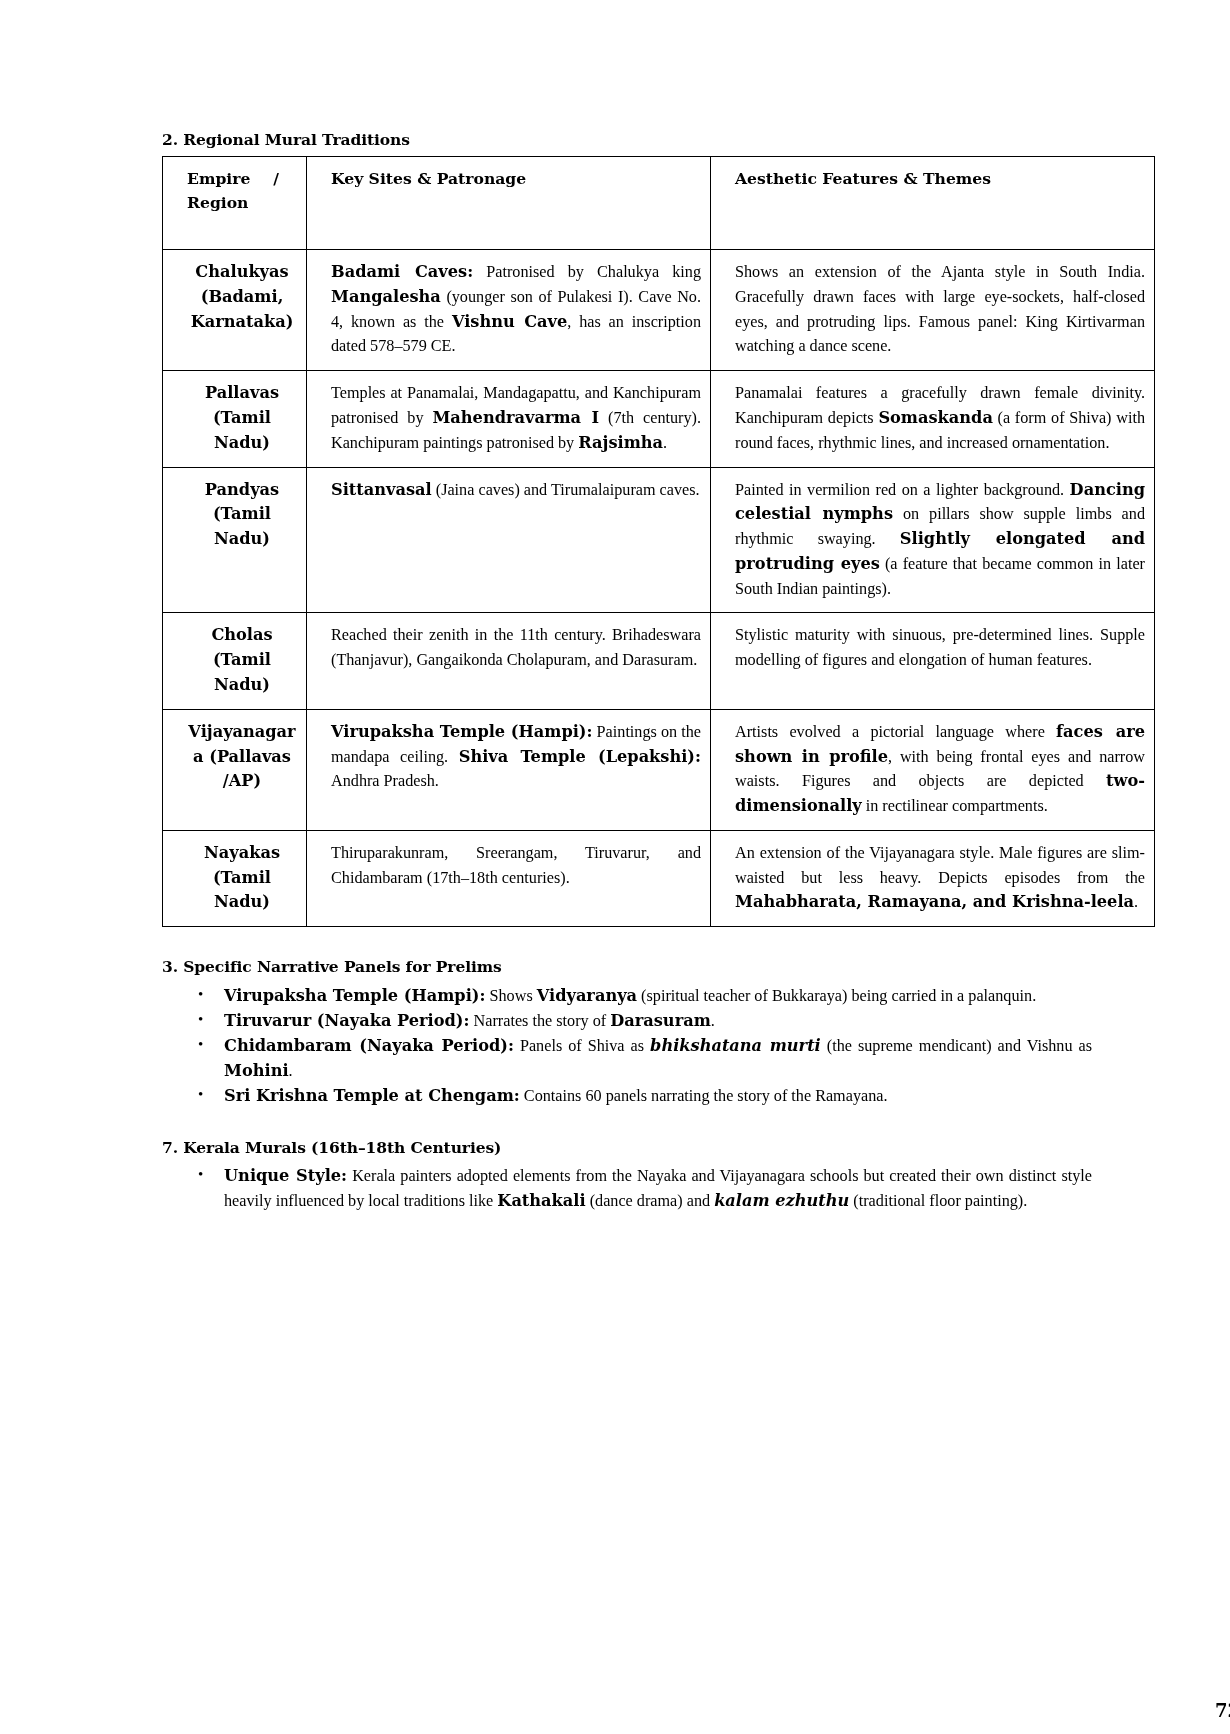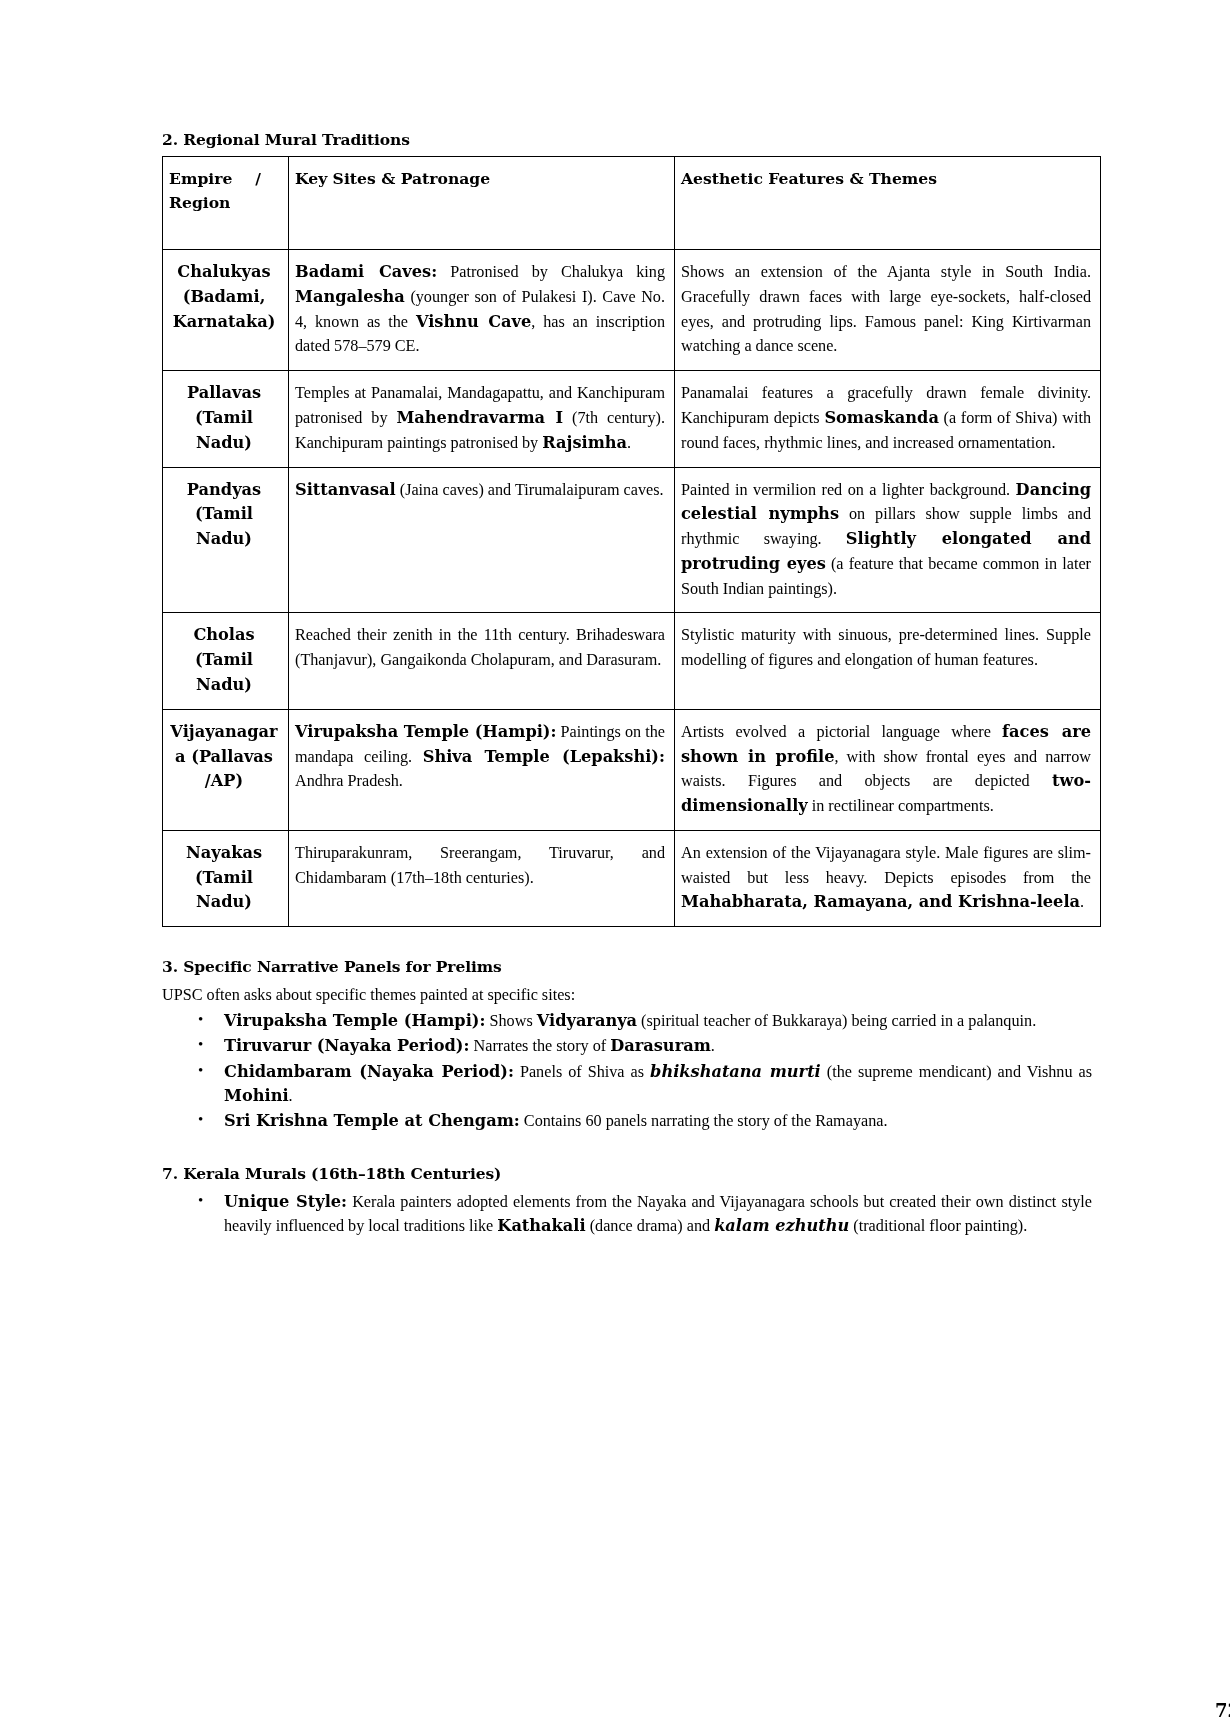--- a/index.html
+++ b/index.html
@@ -36,21 +36,21 @@
   
   table.mural {
     border-collapse: collapse;
     width: 930px;
     table-layout: fixed;
     margin: 0;
   }
   table.mural td, table.mural th {
     border: 1.4px solid #000000;
     vertical-align: top;
-    padding: 10px 9px 11px 6px;
+    padding: 10px 9px 11px 24px;
     font-size: 16.2px;
     line-height: 1.53;
   }
   table.mural th {
     text-align: left;
     font-family: "DejaVu Serif", "Liberation Serif", serif;
     font-weight: bold;
     font-size: 15.6px;
     padding-bottom: 34px;
   }
@@ -164,32 +164,31 @@
           <td class="c3"><span>Painted in vermilion red on a lighter background. </span><b>Dancing celestial nymphs</b><span> on pillars show supple limbs and rhythmic swaying. </span><b>Slightly elongated and protruding eyes</b><span> (a feature that became common in later South Indian paintings).</span></td>
         </tr>
         <tr>
           <td class="c1">Cholas (Tamil Nadu)</td>
           <td class="c2"><span>Reached their zenith in the 11th century. Brihadeswara (Thanjavur), Gangaikonda Cholapuram, and Darasuram.</span></td>
           <td class="c3"><span>Stylistic maturity with sinuous, pre-determined lines. Supple modelling of figures and elongation of human features.</span></td>
         </tr>
         <tr>
           <td class="c1">Vijayanagara (Pallavas /AP)</td>
           <td class="c2"><b>Virupaksha Temple (Hampi):</b><span> Paintings on the mandapa ceiling. </span><b>Shiva Temple (Lepakshi):</b><span> Andhra Pradesh.</span></td>
-          <td class="c3"><span>Artists evolved a pictorial language where </span><b>faces are shown in profile</b><span>, with show frontal eyes and narrow waists. Figures and objects are depicted </span><b>two-dimensionally</b><span> in rectilinear compartments.</span></td>
+          <td class="c3"><span>Artists evolved a pictorial language where </span><b>faces are shown in profile</b><span>, with being frontal eyes and narrow waists. Figures and objects are depicted </span><b>two-dimensionally</b><span> in rectilinear compartments.</span></td>
         </tr>
         <tr>
           <td class="c1">Nayakas (Tamil Nadu)</td>
           <td class="c2"><span>Thiruparakunram, Sreerangam, Tiruvarur, and Chidambaram (17th–18th centuries).</span></td>
           <td class="c3"><span>An extension of the Vijayanagara style. Male figures are slim-waisted but less heavy. Depicts episodes from the </span><b>Mahabharata, Ramayana, and Krishna-leela</b><span>.</span></td>
         </tr>
       </tbody>
   </table>
 
   <div class="sec-head spaced-top">3. Specific Narrative Panels for Prelims</div>
-  <div class="body-line">UPSC often asks about specific themes painted at specific sites:</div>
   <ul class="bullets" id="section3-bullets">
       <li><b>Virupaksha Temple (Hampi):</b><span> Shows </span><b>Vidyaranya</b><span> (spiritual teacher of Bukkaraya) being carried in a palanquin.</span></li>
       <li><b>Tiruvarur (Nayaka Period):</b><span> Narrates the story of </span><b>Darasuram</b><span>.</span></li>
       <li><b>Chidambaram (Nayaka Period):</b><span> Panels of Shiva as </span><span class="bi">bhikshatana murti</span><span> (the supreme mendicant) and Vishnu as </span><b>Mohini</b><span>.</span></li>
       <li><b>Sri Krishna Temple at Chengam:</b><span> Contains 60 panels narrating the story of the Ramayana.</span></li>
     </ul>
 
   <div class="sec-head spaced-top">7. Kerala Murals (16th–18th Centuries)</div>
   <ul class="bullets" id="section4-bullets">
       <li><b>Unique Style:</b><span> Kerala painters adopted elements from the Nayaka and Vijayanagara schools but created their own distinct style heavily influenced by local traditions like </span><b>Kathakali</b><span> (dance drama) and </span><span class="bi">kalam ezhuthu</span><span> (traditional floor painting).</span></li>

